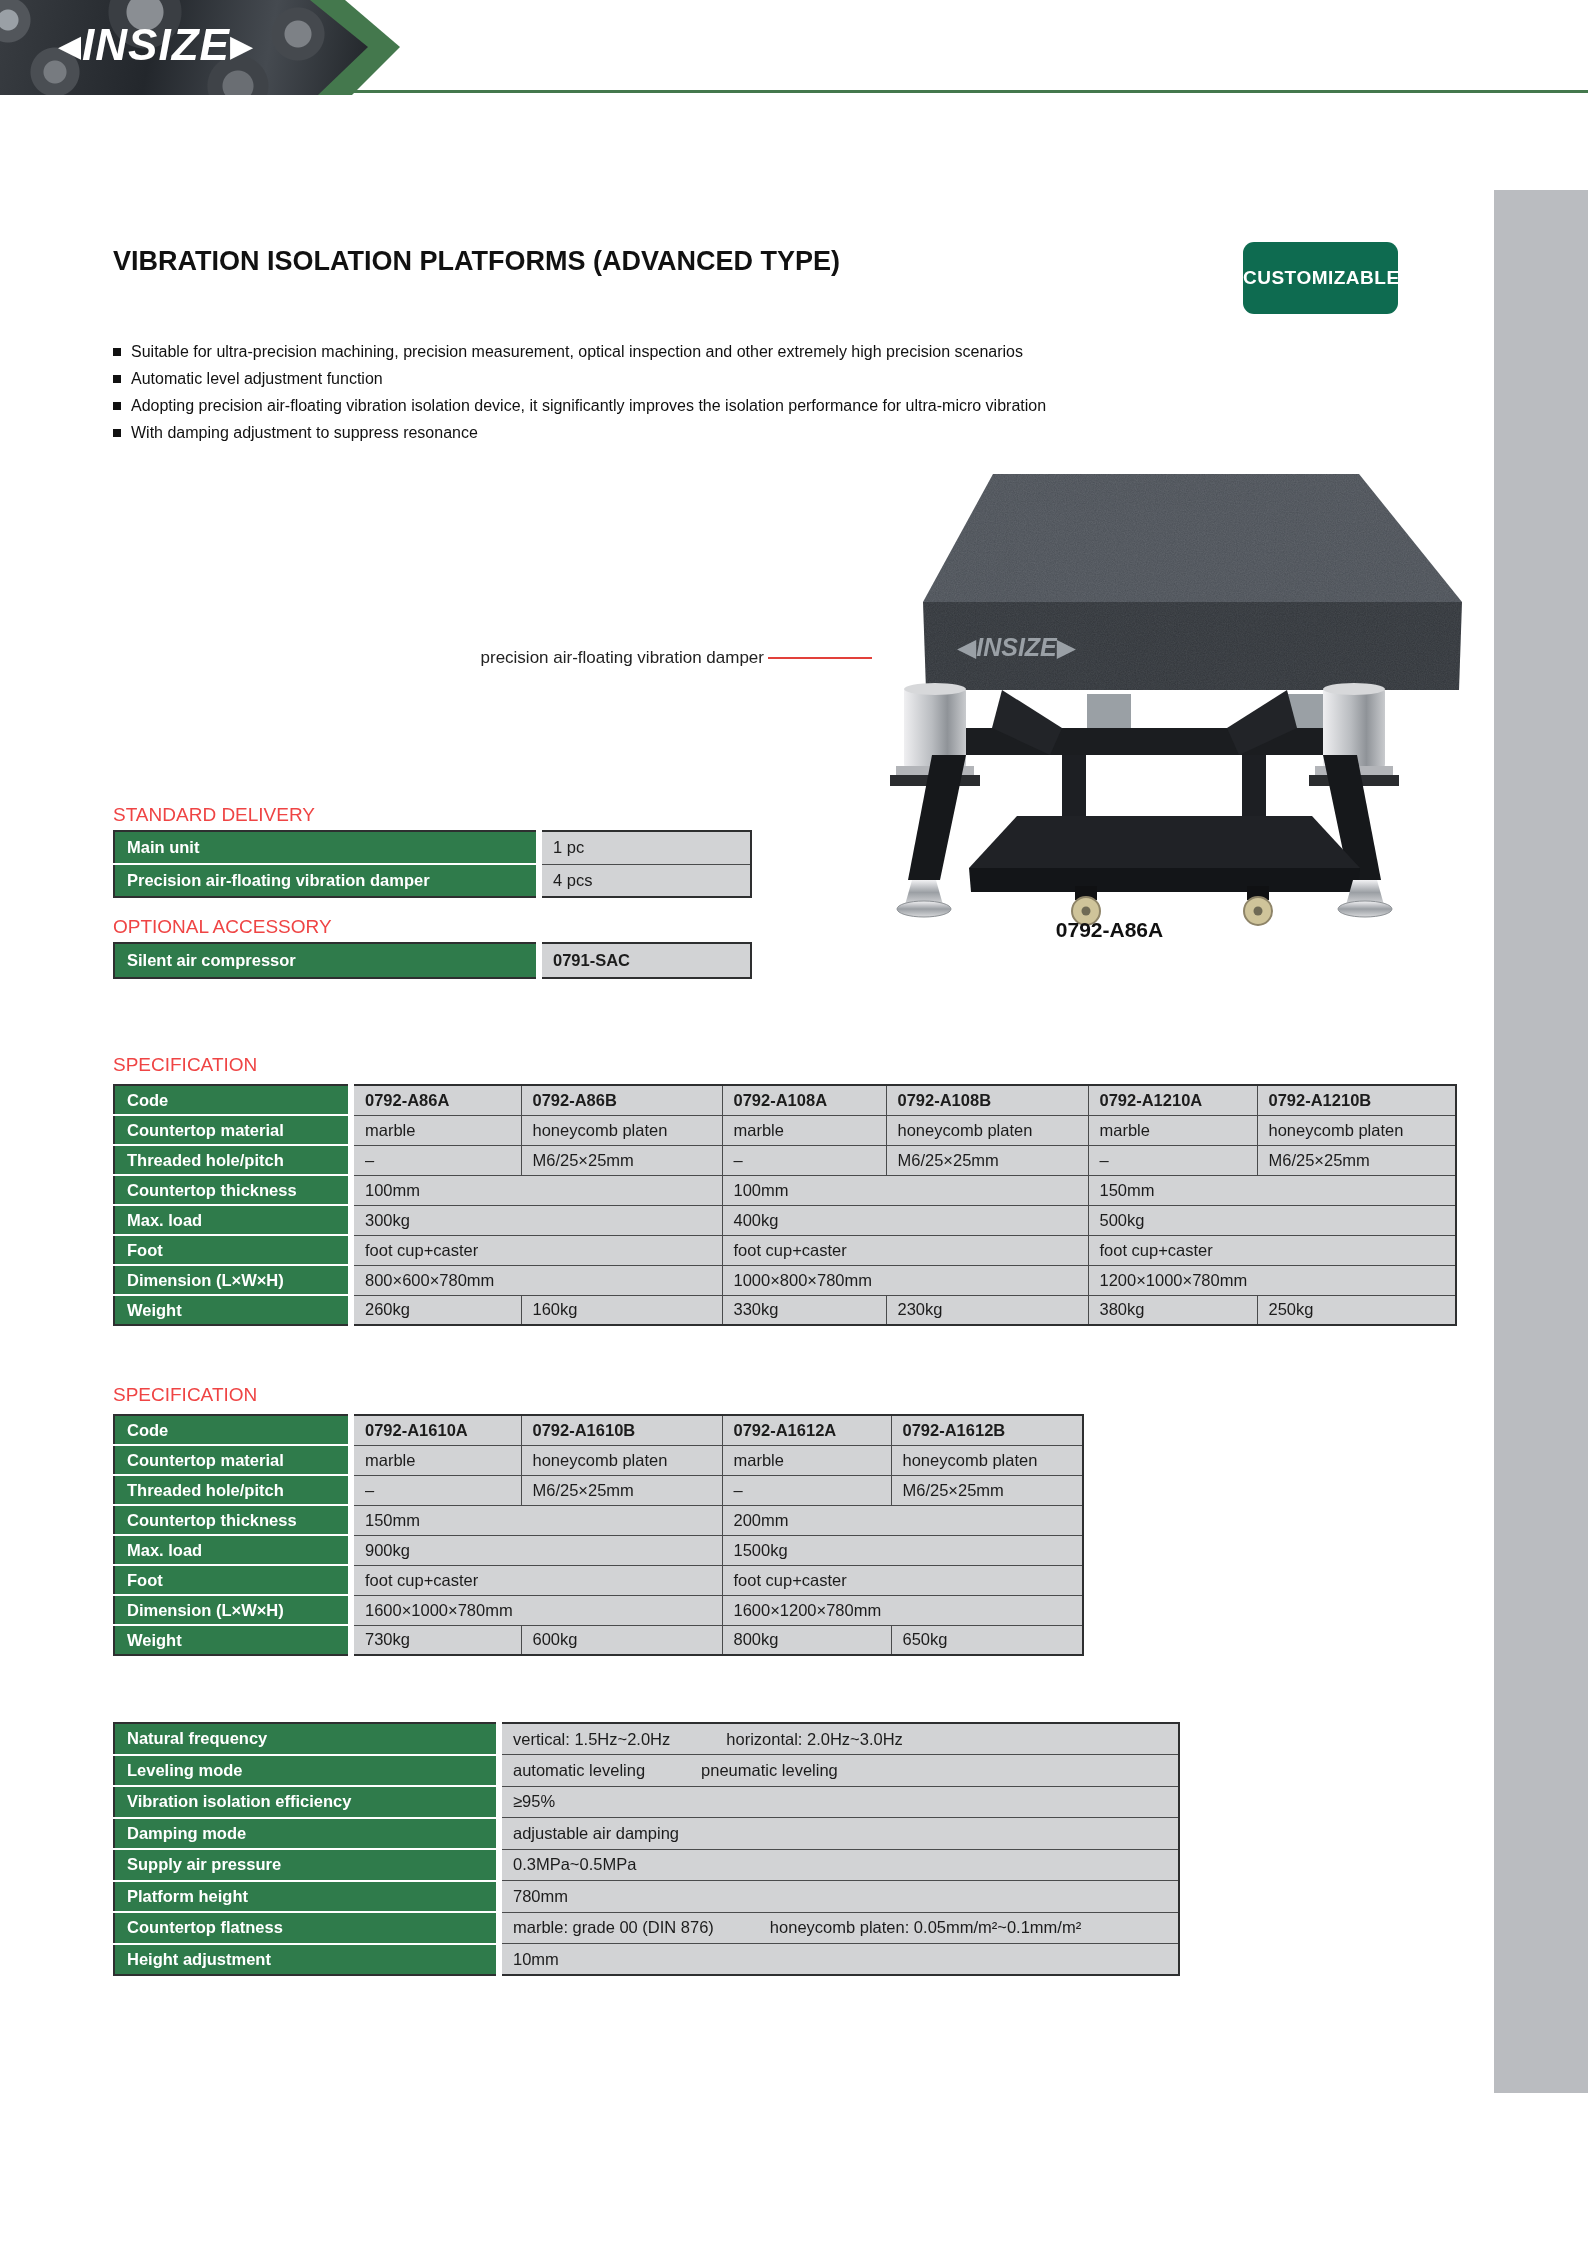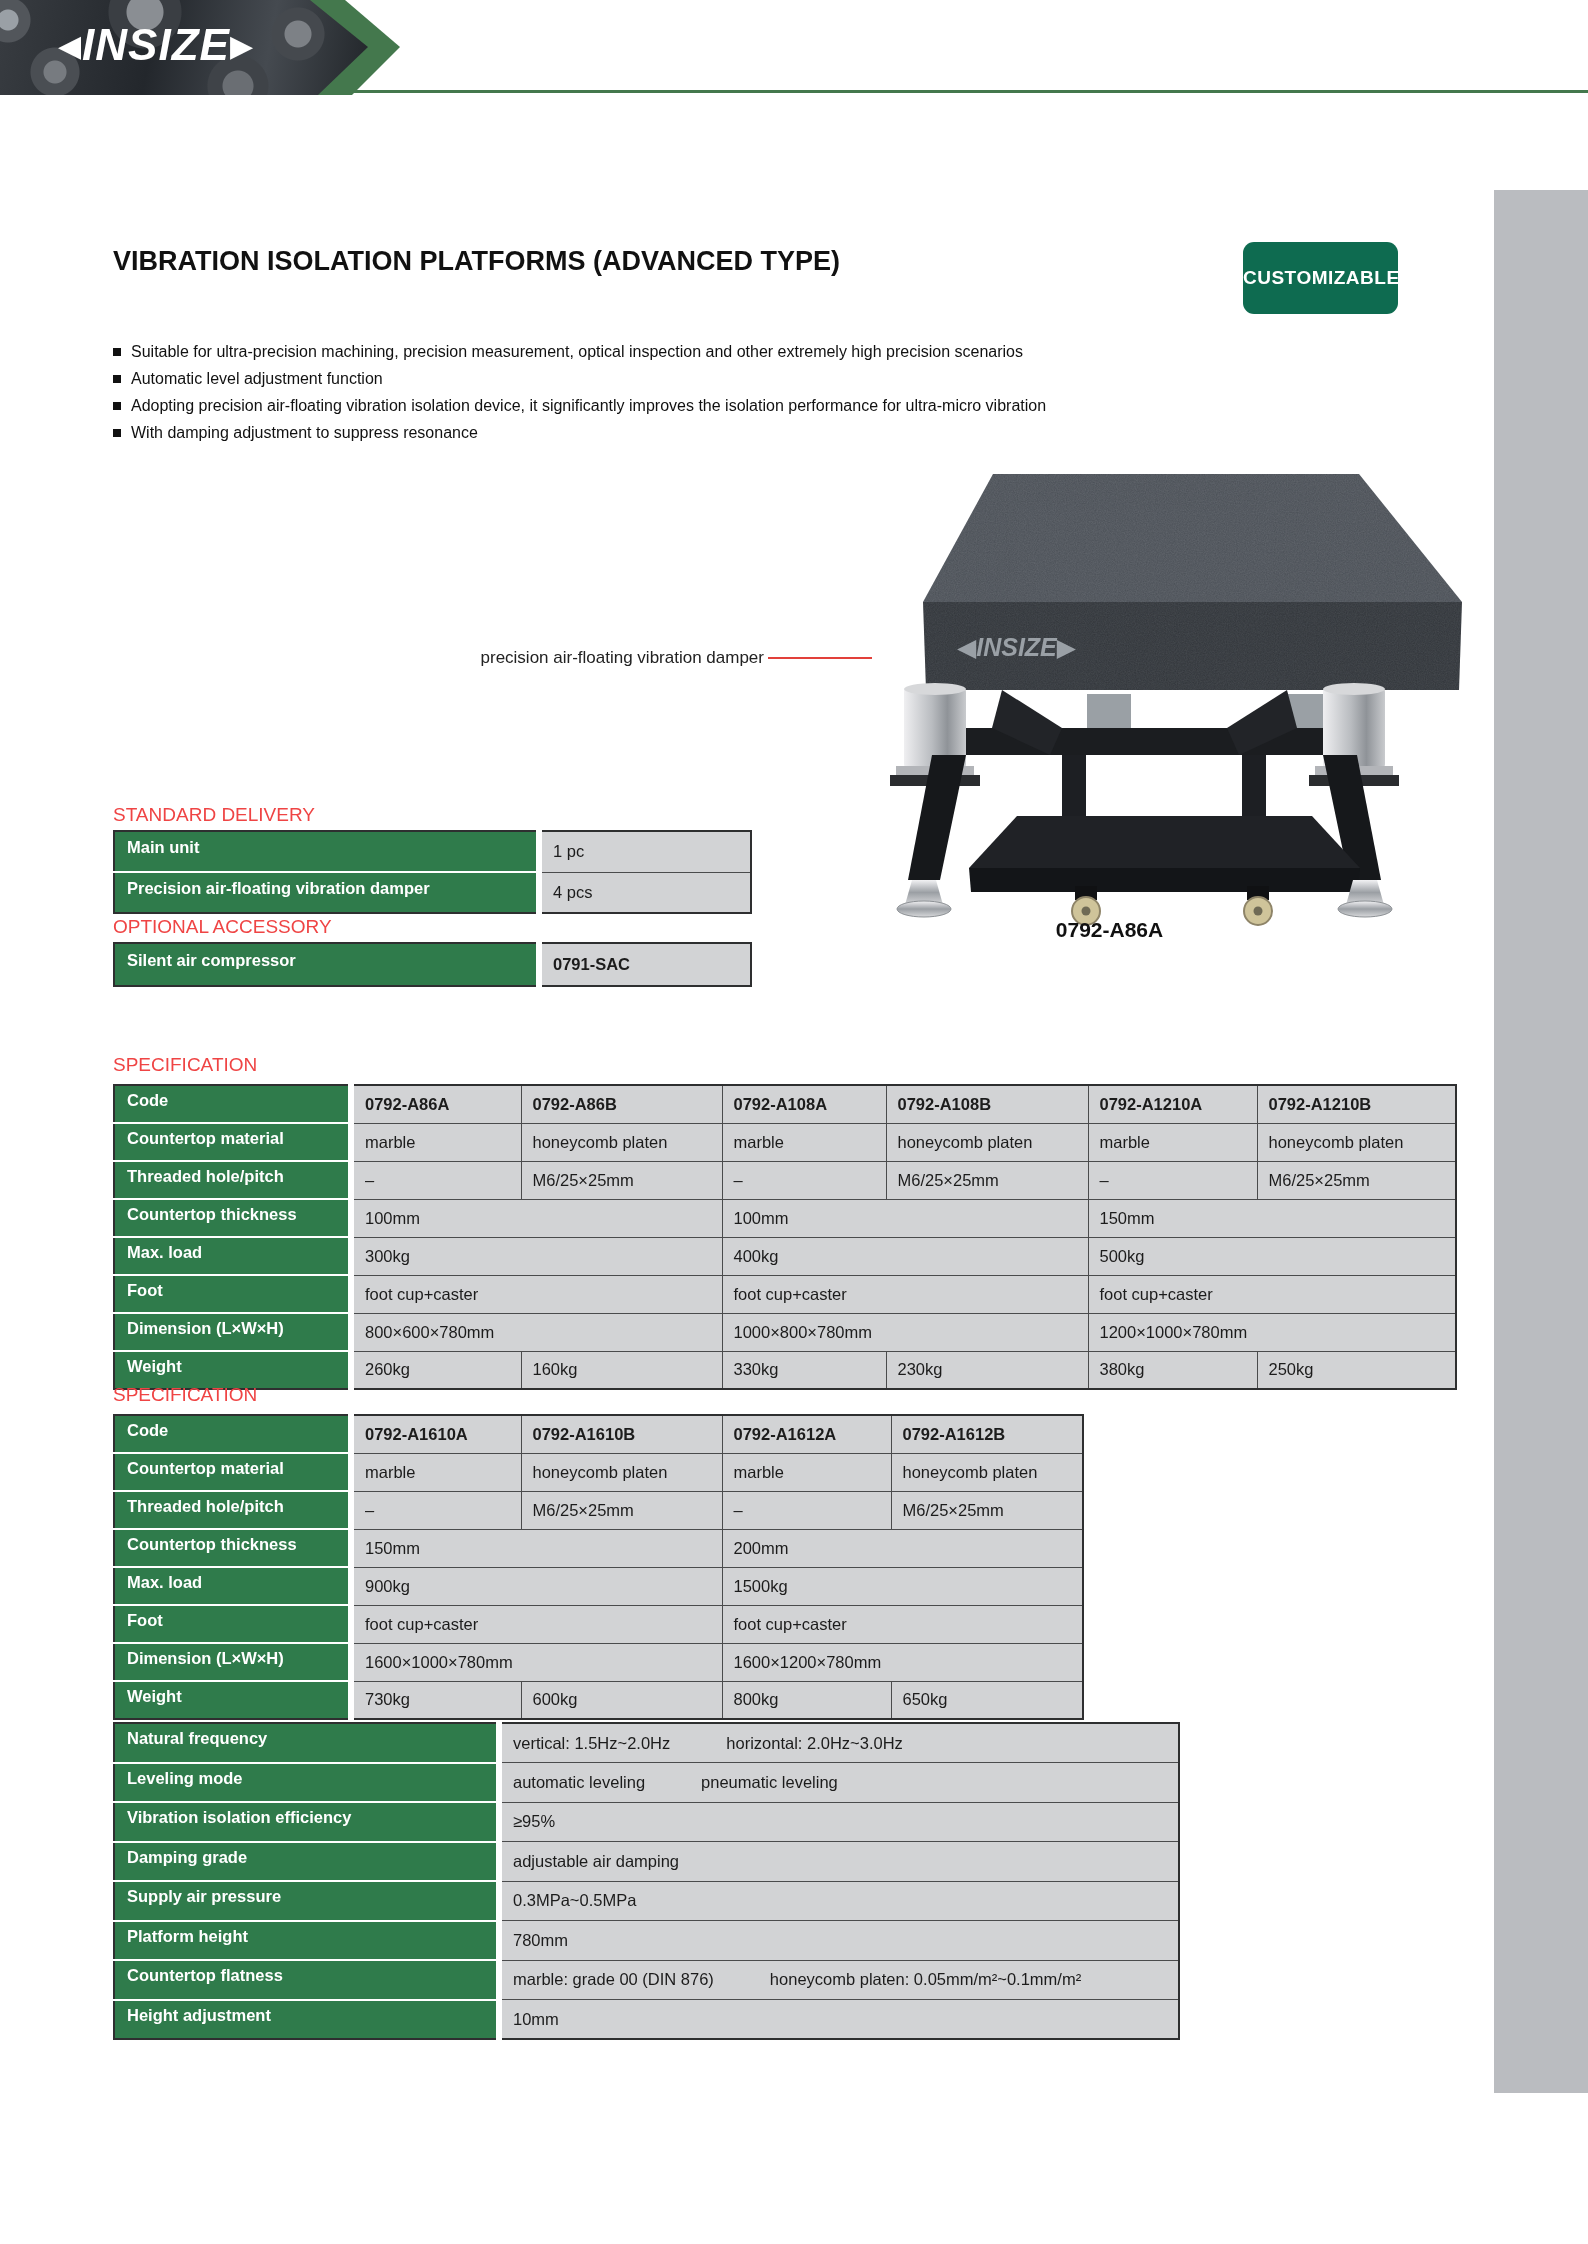--- a/index.html
+++ b/index.html
@@ -46,21 +46,21 @@
            font-size:21px;font-weight:bold;color:#111;}
 
   
   .sec-h{position:absolute;font-size:19px;font-weight:normal;color:#ef4444;}
 
   
   table.tb{border-collapse:collapse;table-layout:fixed;position:absolute;
            font-size:16.5px;color:#1c1c1c;}
   table.tb td{overflow:hidden;white-space:nowrap;}
   table.tb{border:2px solid #2e2f30;}
-  td.lab{background:#2f7b4b;color:#fff;font-weight:bold;padding:0 0 8px 12px;
+  td.lab{background:#2f7b4b;color:#fff;font-weight:bold;padding:0 0 0 12px;
          border-right:6px solid #fff;border-bottom:2px solid #fff;}
   tr:last-child td.lab{border-bottom:none;}
   td.d{background:#d2d3d5;border:1px solid #4a4b4c;padding:0 0 0 11px;}
   td.code{font-weight:bold;}
   .tb-std{left:113px;top:830px;width:637px;font-size:19px;}
   .tb-std td{height:31px;}
   .tb-opt{left:113px;top:942px;width:637px;font-size:19px;}
   .tb-opt td{height:33px;}
   .tb-spec1{left:113px;top:1084px;width:1342px;}
   .tb-spec1 td{height:28px;}
@@ -370,21 +370,21 @@
     </tr>
     <tr>
       <td class="lab">Leveling mode</td>
       <td class="d"><span>automatic leveling</span><span class="v2gap">pneumatic leveling</span></td>
     </tr>
     <tr>
       <td class="lab">Vibration isolation efficiency</td>
       <td class="d"><span>≥95%</span></td>
     </tr>
     <tr>
-      <td class="lab">Damping grade</td>
+      <td class="lab">Damping mode</td>
       <td class="d"><span>adjustable air damping</span></td>
     </tr>
     <tr>
       <td class="lab">Supply air pressure</td>
       <td class="d"><span>0.3MPa~0.5MPa</span></td>
     </tr>
     <tr>
       <td class="lab">Platform height</td>
       <td class="d"><span>780mm</span></td>
     </tr>

